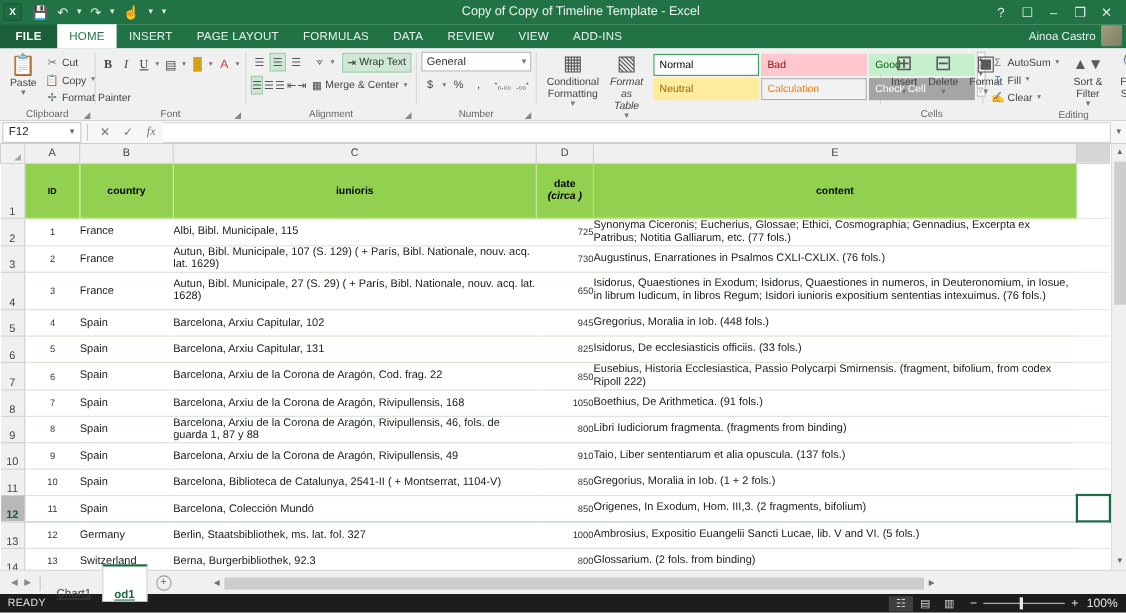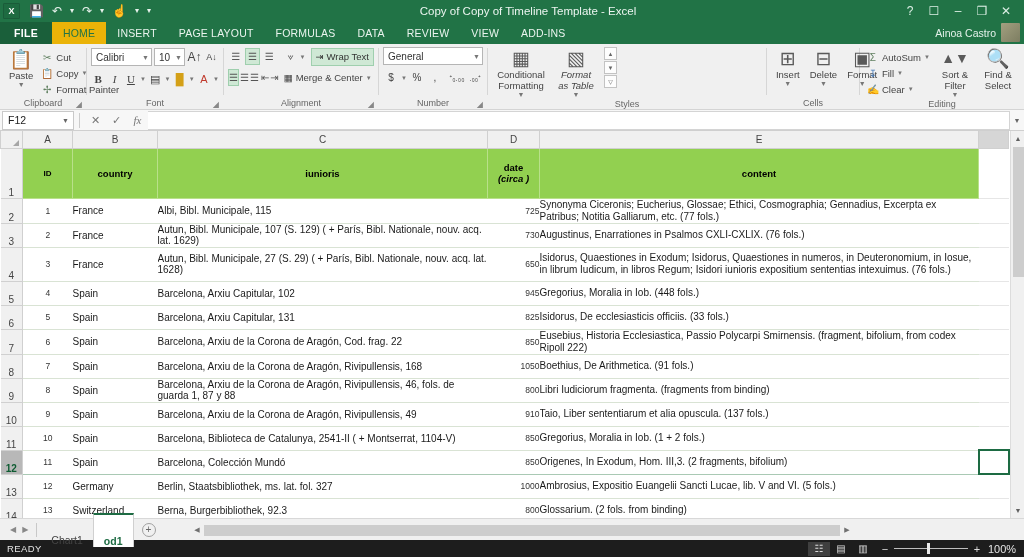--- a/index.html
+++ b/index.html
@@ -49,21 +49,21 @@
     position: relative; flex: 0 0 22px;
   }
   .filetab {
     background: #1a5f3a; color: #fff; font-size: 10.5px; font-weight: bold;
     padding: 0 14px; height: 22px; line-height: 22px; letter-spacing: .3px;
   }
   .rtab {
     color: #eaf4ee; font-size: 10.5px; padding: 0 11px; height: 22px;
     line-height: 23px; letter-spacing: .2px; cursor: default; white-space: nowrap;
   }
-  .rtab.active { background: #eab308; color: #217346; font-weight: normal; }
+  .rtab.active { background: #ffffff; color: #217346; font-weight: normal; }
   .username {
     margin-left: auto; color: #e4f1ea; font-size: 10.5px; padding-right: 28px;
     line-height: 22px; white-space: nowrap;
   }
   .user-pic {
     position: absolute; right: 4px; top: 1px; width: 19px; height: 19px;
     background: linear-gradient(135deg,#b9a88a,#8d7f66); opacity:.85; border-radius:1px;
   }
 
   
@@ -228,20 +228,21 @@
   
   .tabbar {
     height: 22px; background: #f0f0f0; border-top: 1px solid #d8d8d8;
     display: flex; align-items: center; flex: 0 0 22px; position: relative;
   }
   .navarrows { display: flex; gap: 6px; padding: 0 8px 0 10px; color: #888; font-size: 8px; }
   .tabdiv { width: 1px; height: 14px; background: #c8c8c8; margin-right: 4px; }
   .stab {
     font-size: 10.5px; color: #444; padding: 16px 10px; height: 21px; line-height: 21px;
     cursor: default;
+    text-decoration: underline;
   }
   .stab.active {
     background: #fff; color: #1d6b43; font-weight: bold;
     border-top: 2px solid #1d6b43; border-left: 1px solid #d0d0d0;
     border-right: 1px solid #d0d0d0; height: 28px; line-height: 20px;
   }
   .addsheet {
     margin-left: 8px; width: 14px; height: 14px; border: 1px solid #a0a0a0;
     border-radius: 50%; color: #666; font-size: 10px; display: flex;
     align-items: center; justify-content: center; line-height: 1;
@@ -338,32 +339,20 @@
       <div class="glabel">
         <span>Clipboard</span>
         <span class="dlg">◢</span>
       </div>
     </div>
     <div class="gsep"></div>
 
     <div class="rgroup" style="width:136px;">
       <div class="gbody">
           <div class="col" style="width:100%;">
-        <div class="fontrow">
-          <div class="cbox" style="width:68px;">
-            <span class="cv">Calibri</span>
-            <span class="ar">▼</span>
-          </div>
-          <div class="cbox" style="width:34px;">
-            <span class="cv">10</span>
-            <span class="ar">▼</span>
-          </div>
-          <div class="fbtn" style="font-size:12px;">A↑</div>
-          <div class="fbtn" style="font-size:9px;">A↓</div>
-        </div>
         <div class="fontrow" style="margin-top:2px;">
           <div class="fbtn bold">B</div>
           <div class="fbtn ital">I</div>
           <div class="fbtn und">U</div>
           <span class="tinycar">▼</span>
           <div class="fbtn">▤</div>
           <span class="tinycar">▼</span>
           <div class="fbtn" style="color:#d4a017;">█</div>
           <span class="tinycar">▼</span>
           <div class="fbtn" style="color:#c0392b;">A</div>
@@ -447,28 +436,37 @@
         <div class="bigbtn" style="width:58px;">
           <span class="ic">▦</span>
           <span class="lb" style="white-space:normal;">Conditional Formatting</span>
           <span class="car">▼</span>
         </div>
         <div class="bigbtn" style="width:52px;">
           <span class="ic">▧</span>
           <span class="lb" style="white-space:normal;font-style:italic;">Format as Table</span>
           <span class="car">▼</span>
         </div>
+        <div class="stylegrid" style="margin-left:4px; margin-top:2px;">
+          <div class="row">
+            <div class="stylebox" style="background:#ffffff;color:#000;border-color:#3a9d5d;justify-content:flex-start;padding-left:5px;">Normal</div>
+            <div class="stylebox" style="background:#ffc7ce;color:#9c0006;border-color:#ffc7ce;justify-content:flex-start;padding-left:5px;">Bad</div>
+            <div class="stylebox" style="background:#c6efce;color:#006100;border-color:#c6efce;justify-content:flex-start;padding-left:5px;">Good</div>
+          </div>
+          <div class="row">
+            <div class="stylebox" style="background:#ffeb9c;color:#9c6500;border-color:#ffeb9c;justify-content:flex-start;padding-left:5px;">Neutral</div>
+            <div class="stylebox" style="background:#f2f2f2;color:#fa7d00;border-color:#b0b0b0;justify-content:flex-start;padding-left:5px;">Calculation</div>
+            <div class="stylebox" style="background:#a5a5a5;color:#ffffff;border-color:#a5a5a5;justify-content:flex-start;padding-left:5px;">Check Cell</div>
+          </div>
+        </div>
         <div class="spin">
           <div>▲</div>
           <div>▼</div>
           <div>▽</div>
         </div>
-      </div>
-      <div class="glabel">
-        <span>Styles</span>
       </div>
     </div>
     <div class="gsep"></div>
 
     <div class="rgroup" style="width:92px;">
       <div class="gbody">
         <div class="bigbtn">
           <span class="ic">⊞</span>
           <span class="lb">Insert</span>
           <span class="car">▼</span>

